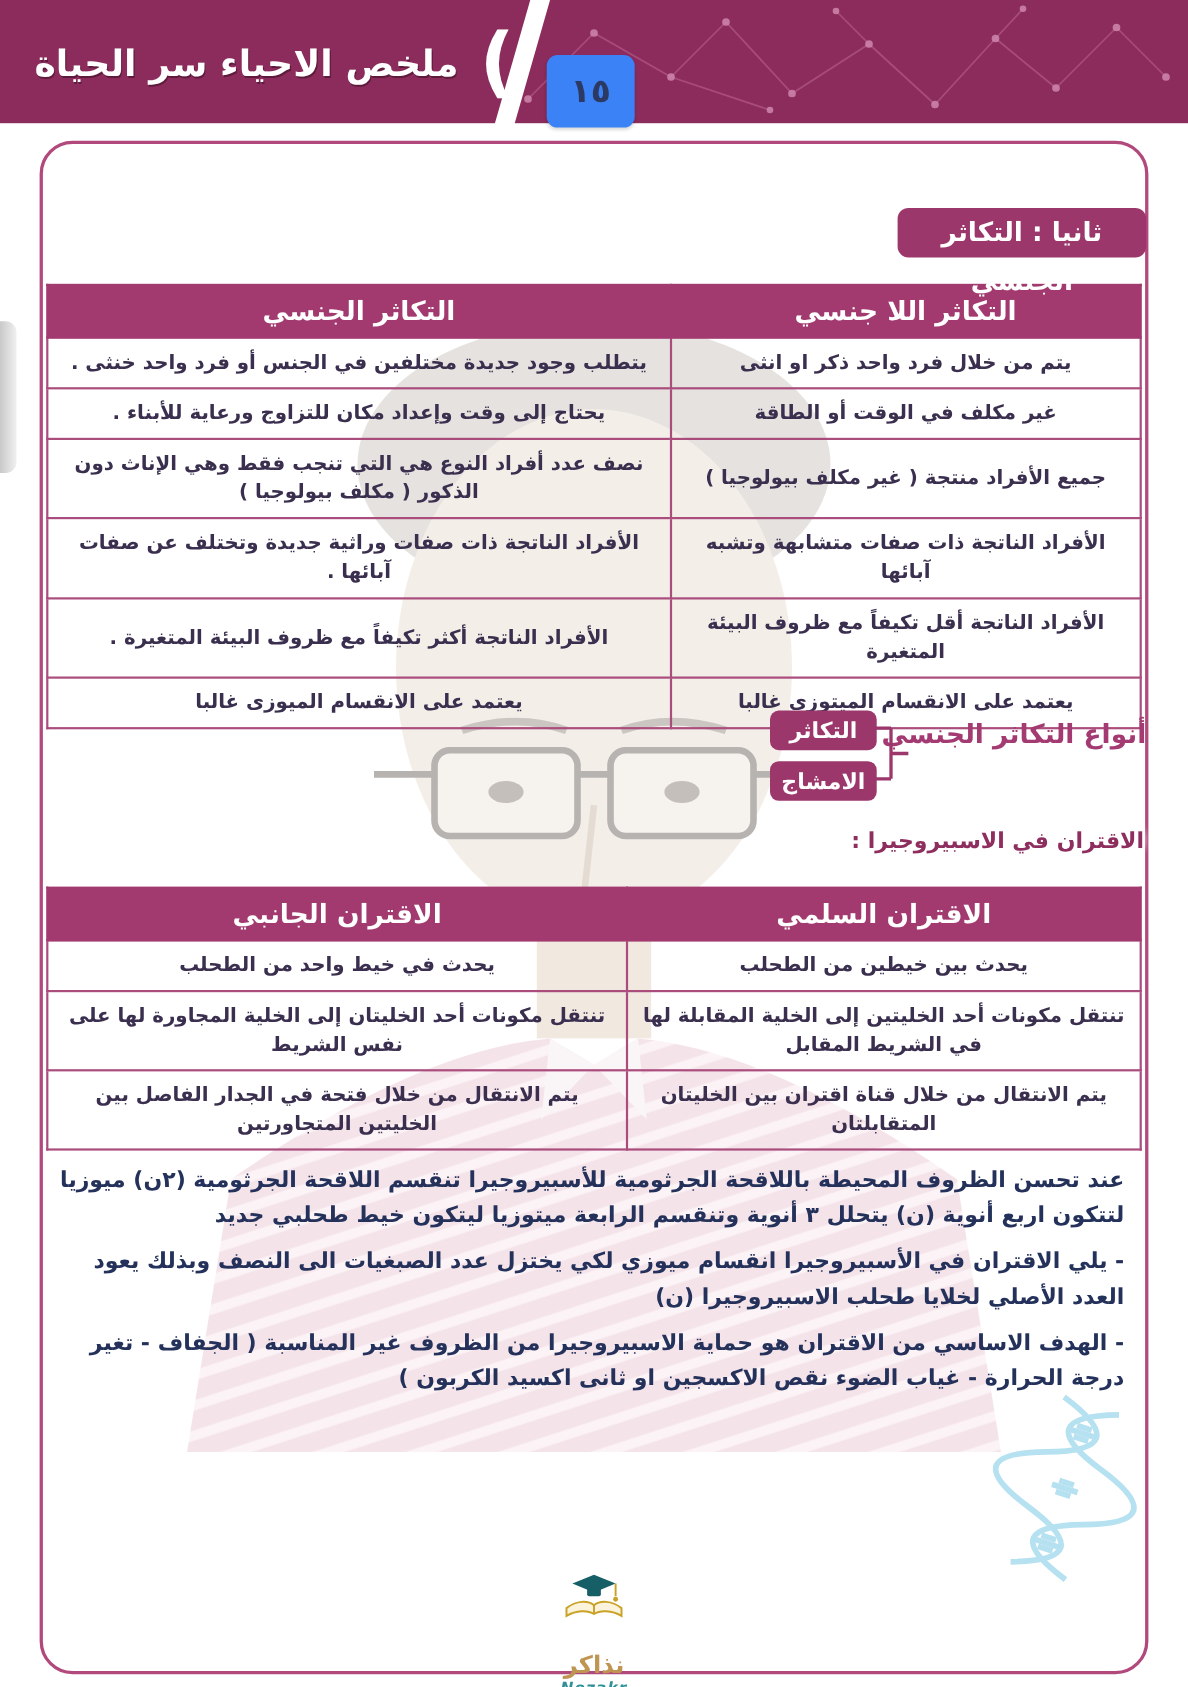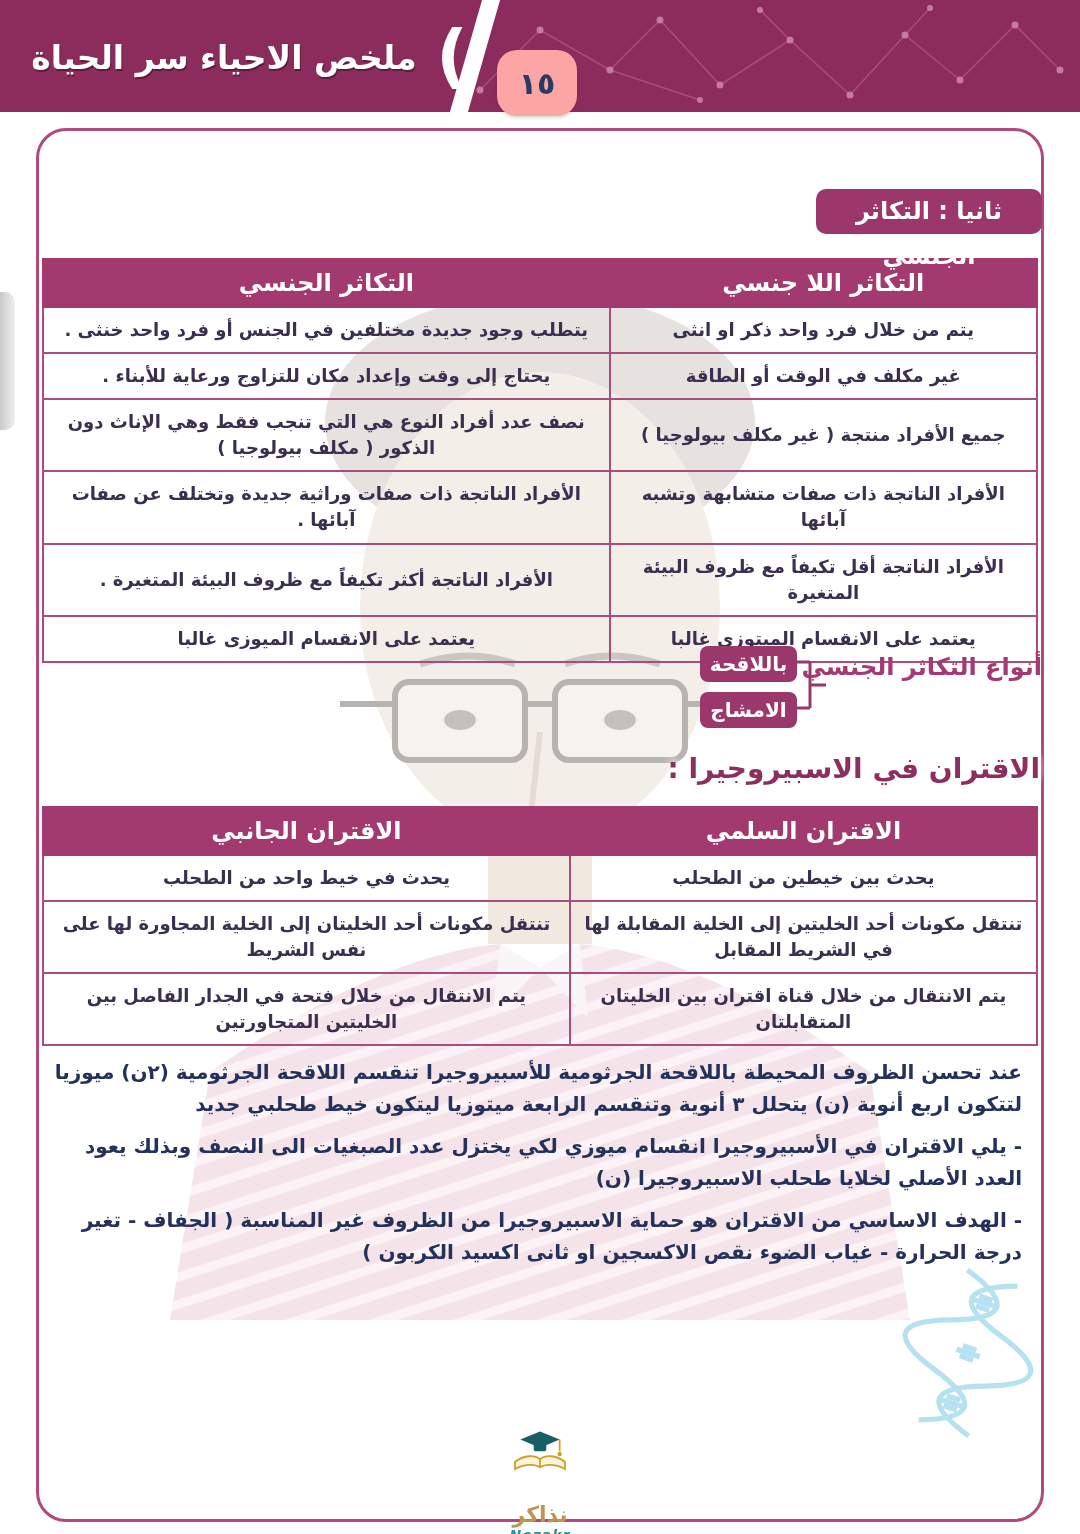--- a/index.html
+++ b/index.html
@@ -12,22 +12,22 @@
   .banner-net{position:absolute;left:420px;top:0;width:660px;height:112px;}
   .banner-title{
     position:absolute;left:4px;top:0;width:440px;height:115px;
     display:flex;align-items:center;justify-content:center;
     color:#ffffff;font-size:33px;font-weight:bold;direction:rtl;
     text-shadow:1px 2px 0 #5e1b3c;white-space:nowrap;
   }
   .banner-paren{position:absolute;left:436px;top:8px;font-size:70px;color:#ffffff;font-weight:bold;line-height:96px;}
   .banner-diag{position:absolute;left:466px;top:-8px;width:18px;height:128px;background:#ffffff;transform:skewX(-16deg);}
   .page-num{
-    position:absolute;left:497px;top:50px;width:80px;height:66px;background:#fca5a5;
-    border-radius:20px;display:flex;align-items:center;justify-content:center;
+    position:absolute;left:497px;top:50px;width:80px;height:66px;background:#3b82f6;
+    border-radius:10px;display:flex;align-items:center;justify-content:center;
     color:#2c3a63;font-size:30px;font-weight:bold;box-shadow:0 2px 3px rgba(0,0,0,.15);
   }
   
   .frame{position:absolute;left:36px;top:128px;width:1002px;height:1388px;border:3px solid #b2497c;border-radius:30px;}
   .side-tab{position:absolute;left:0;top:292px;width:15px;height:138px;background:linear-gradient(90deg,#c9c9c9,#f0f0f0);border-radius:0 10px 10px 0;}
   
   .watermark{position:absolute;left:170px;top:262px;width:740px;height:1058px;opacity:.5;z-index:0;pointer-events:none;}
   
   .sec1-badge{
     position:absolute;right:38px;top:189px;width:226px;height:45px;line-height:45px;
@@ -35,21 +35,21 @@
     font-size:24px;font-weight:bold;z-index:2;
   }
   .types-label{position:absolute;right:38px;top:653px;color:#a33a72;font-size:24px;font-weight:bold;z-index:2;white-space:nowrap;}
   .type-badge{
     position:absolute;left:700px;width:97px;height:36px;line-height:36px;background:#9c376b;
     border-radius:8px;color:#fff;text-align:center;font-size:20px;font-weight:bold;z-index:2;
   }
   .tb1{top:646px;} .tb2{top:692px;}
   .bracket{position:absolute;left:786px;top:648px;z-index:2;}
   .sec2-title{
-    position:absolute;right:40px;top:752px;color:#8e2e5e;font-size:28px;font-weight:bold;z-index:2;
+    position:absolute;right:40px;top:752px;color:#8e2e5e;font-size:20px;font-weight:bold;z-index:2;
     text-shadow:0 0 6px #fff,0 0 10px #fff,0 1px 0 #fff;white-space:nowrap;
   }
   
   .tbl{position:absolute;left:42px;width:996px;border-collapse:collapse;table-layout:fixed;z-index:1;background:transparent;}
   .tbl1{top:258px;} .tbl2{top:806px;}
   .tbl th{
     background:#a23a70;color:#ffffff;font-size:24px;font-weight:bold;
     padding:9px 6px;border:2px solid #a23a70;
   }
   .tbl td{
@@ -176,21 +176,21 @@
         <td>الأفراد الناتجة أكثر تكيفاً مع ظروف البيئة المتغيرة .</td>
       </tr>
       <tr>
         <td>يعتمد على الانقسام الميتوزى غالبا</td>
         <td>يعتمد على الانقسام الميوزى غالبا</td>
       </tr>
     </tbody>
   </table>
 
   <div class="types-label" dir="rtl">أنواع التكاثر الجنسي :</div>
-  <div class="type-badge tb1">باللاقحة</div>
+  <div class="type-badge tb1">التكاثر</div>
   <div class="type-badge tb2">الامشاج</div>
   <svg class="bracket" width="40" height="74" viewBox="0 0 40 74">
     <path d="M40 37 H24 M24 14 V60 M24 14 H4 M24 60 H4" stroke="#9c376b" stroke-width="3" fill="none"></path>
   </svg>
 
   <div class="sec2-title" dir="rtl">الاقتران في الاسبيروجيرا :</div>
 
   <table class="tbl tbl2" dir="rtl">
     <colgroup>
         <col style="width:47%">

